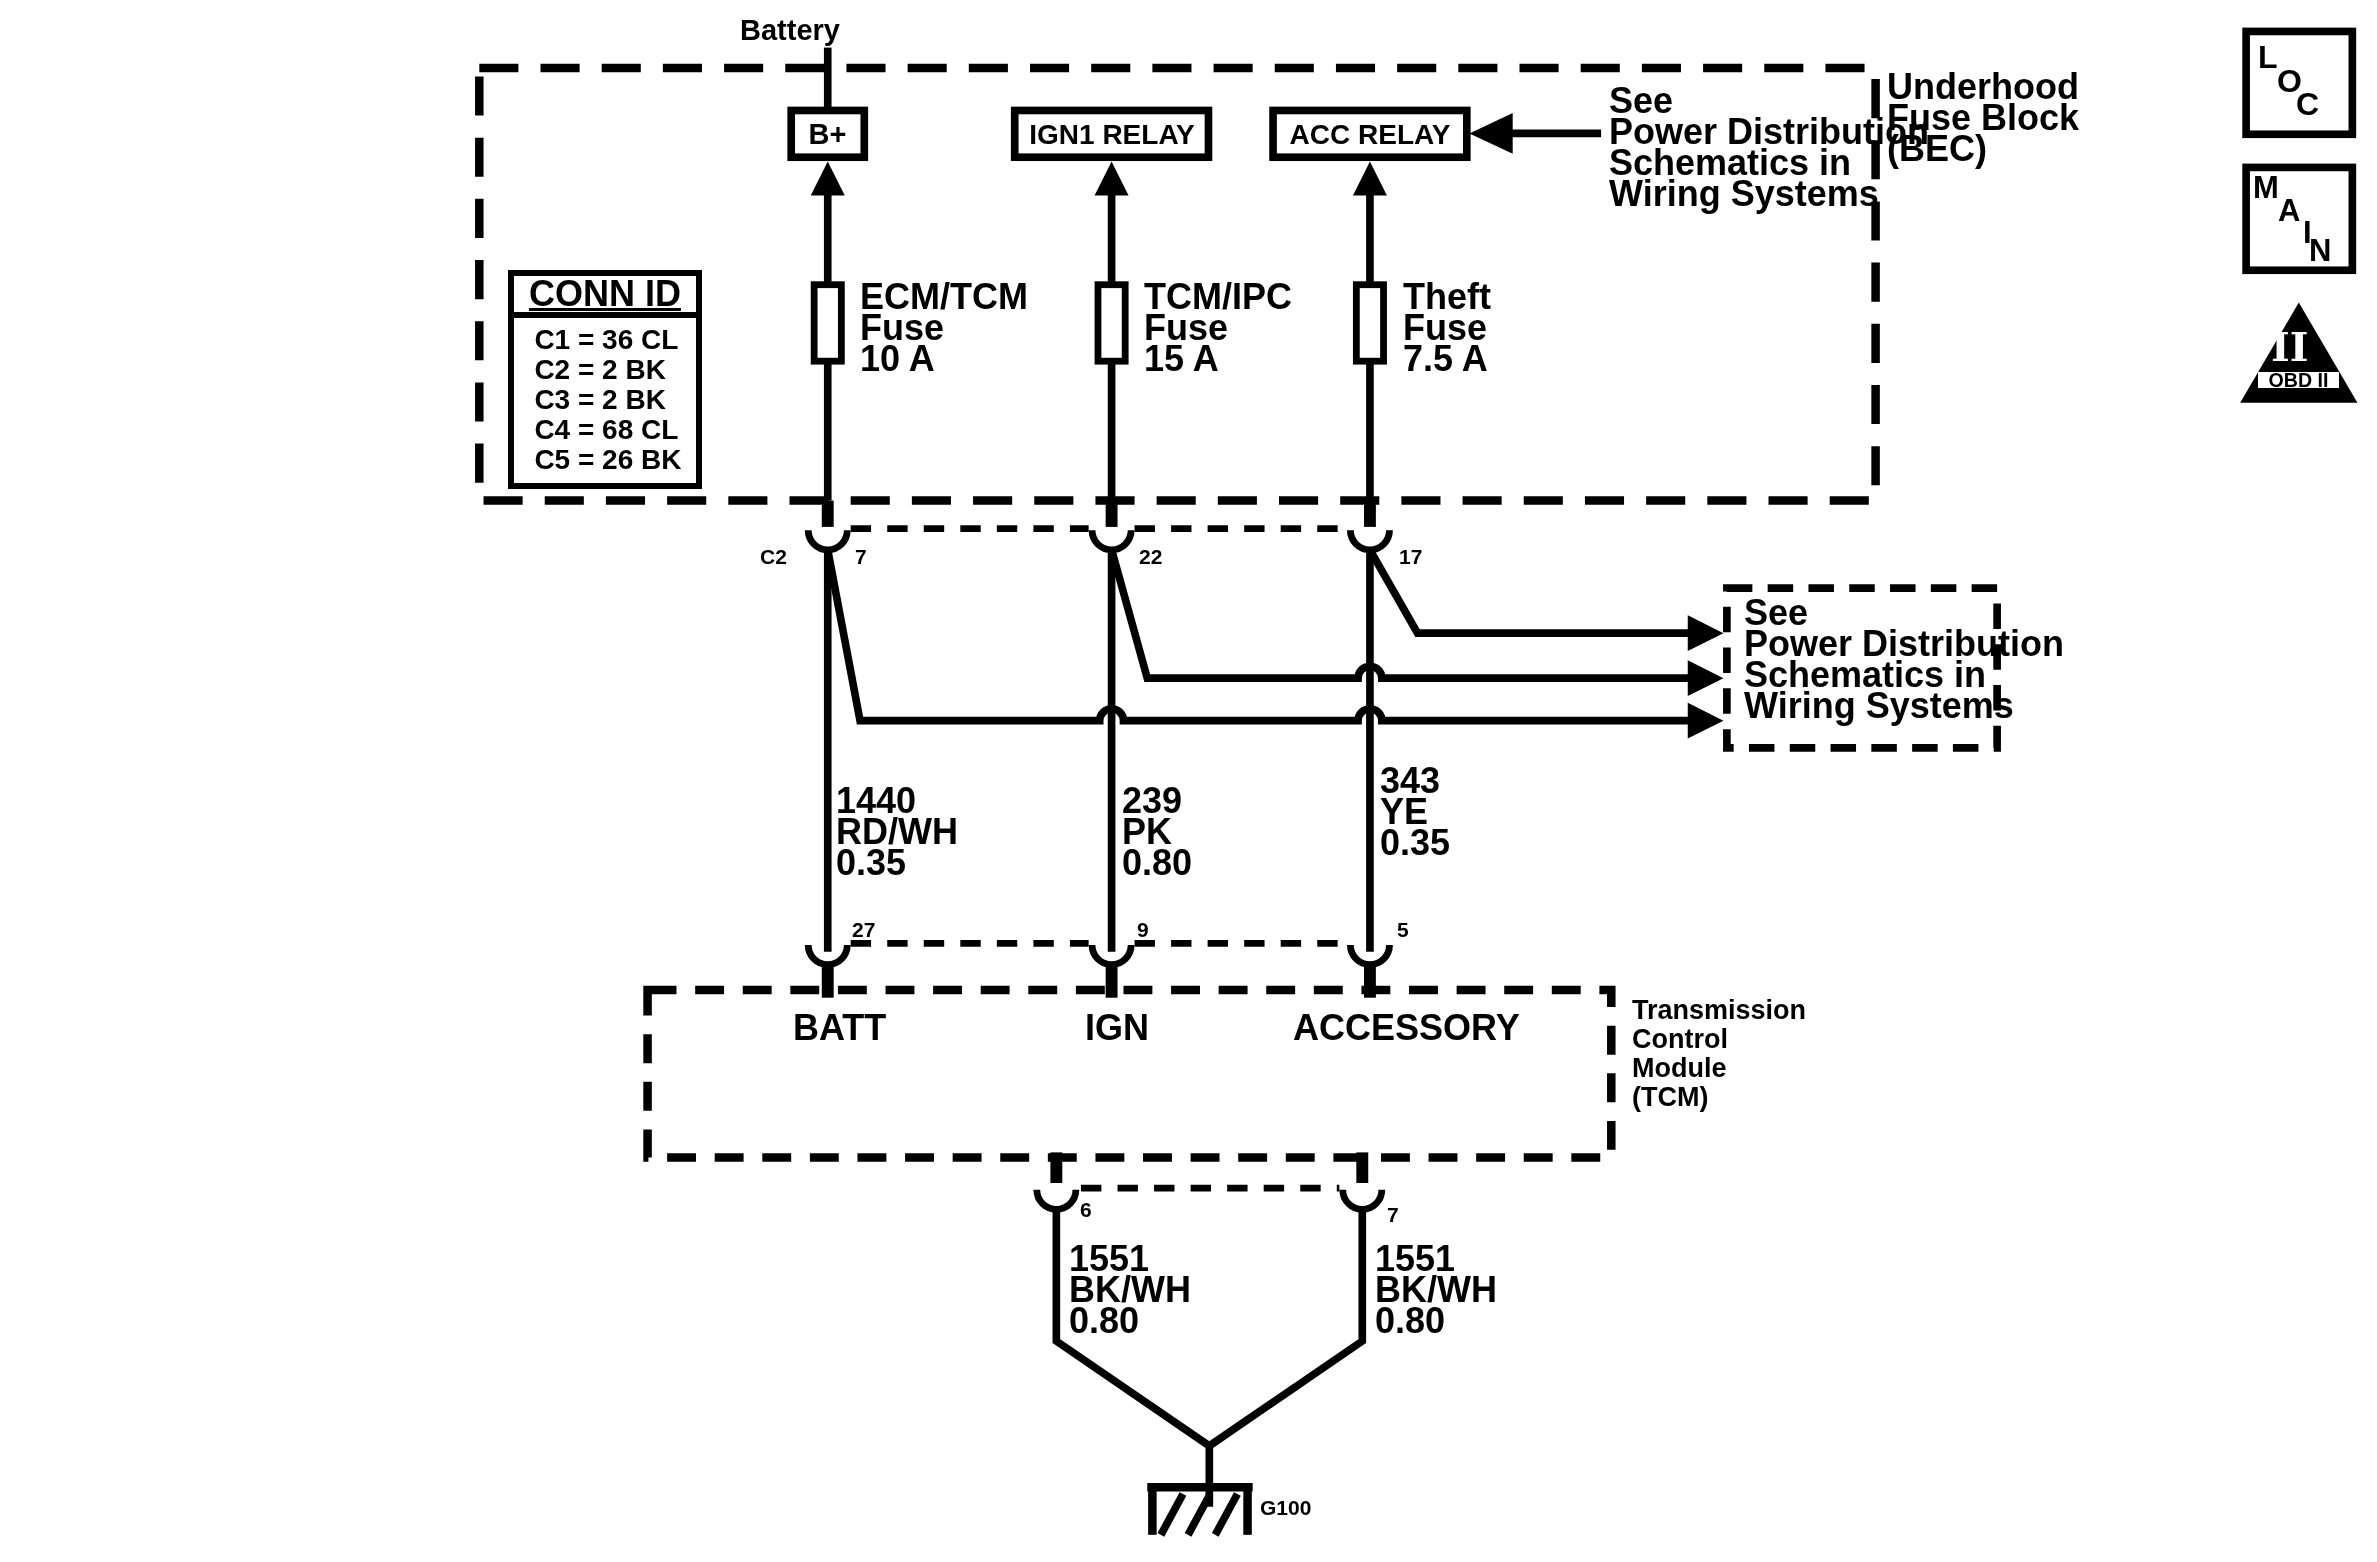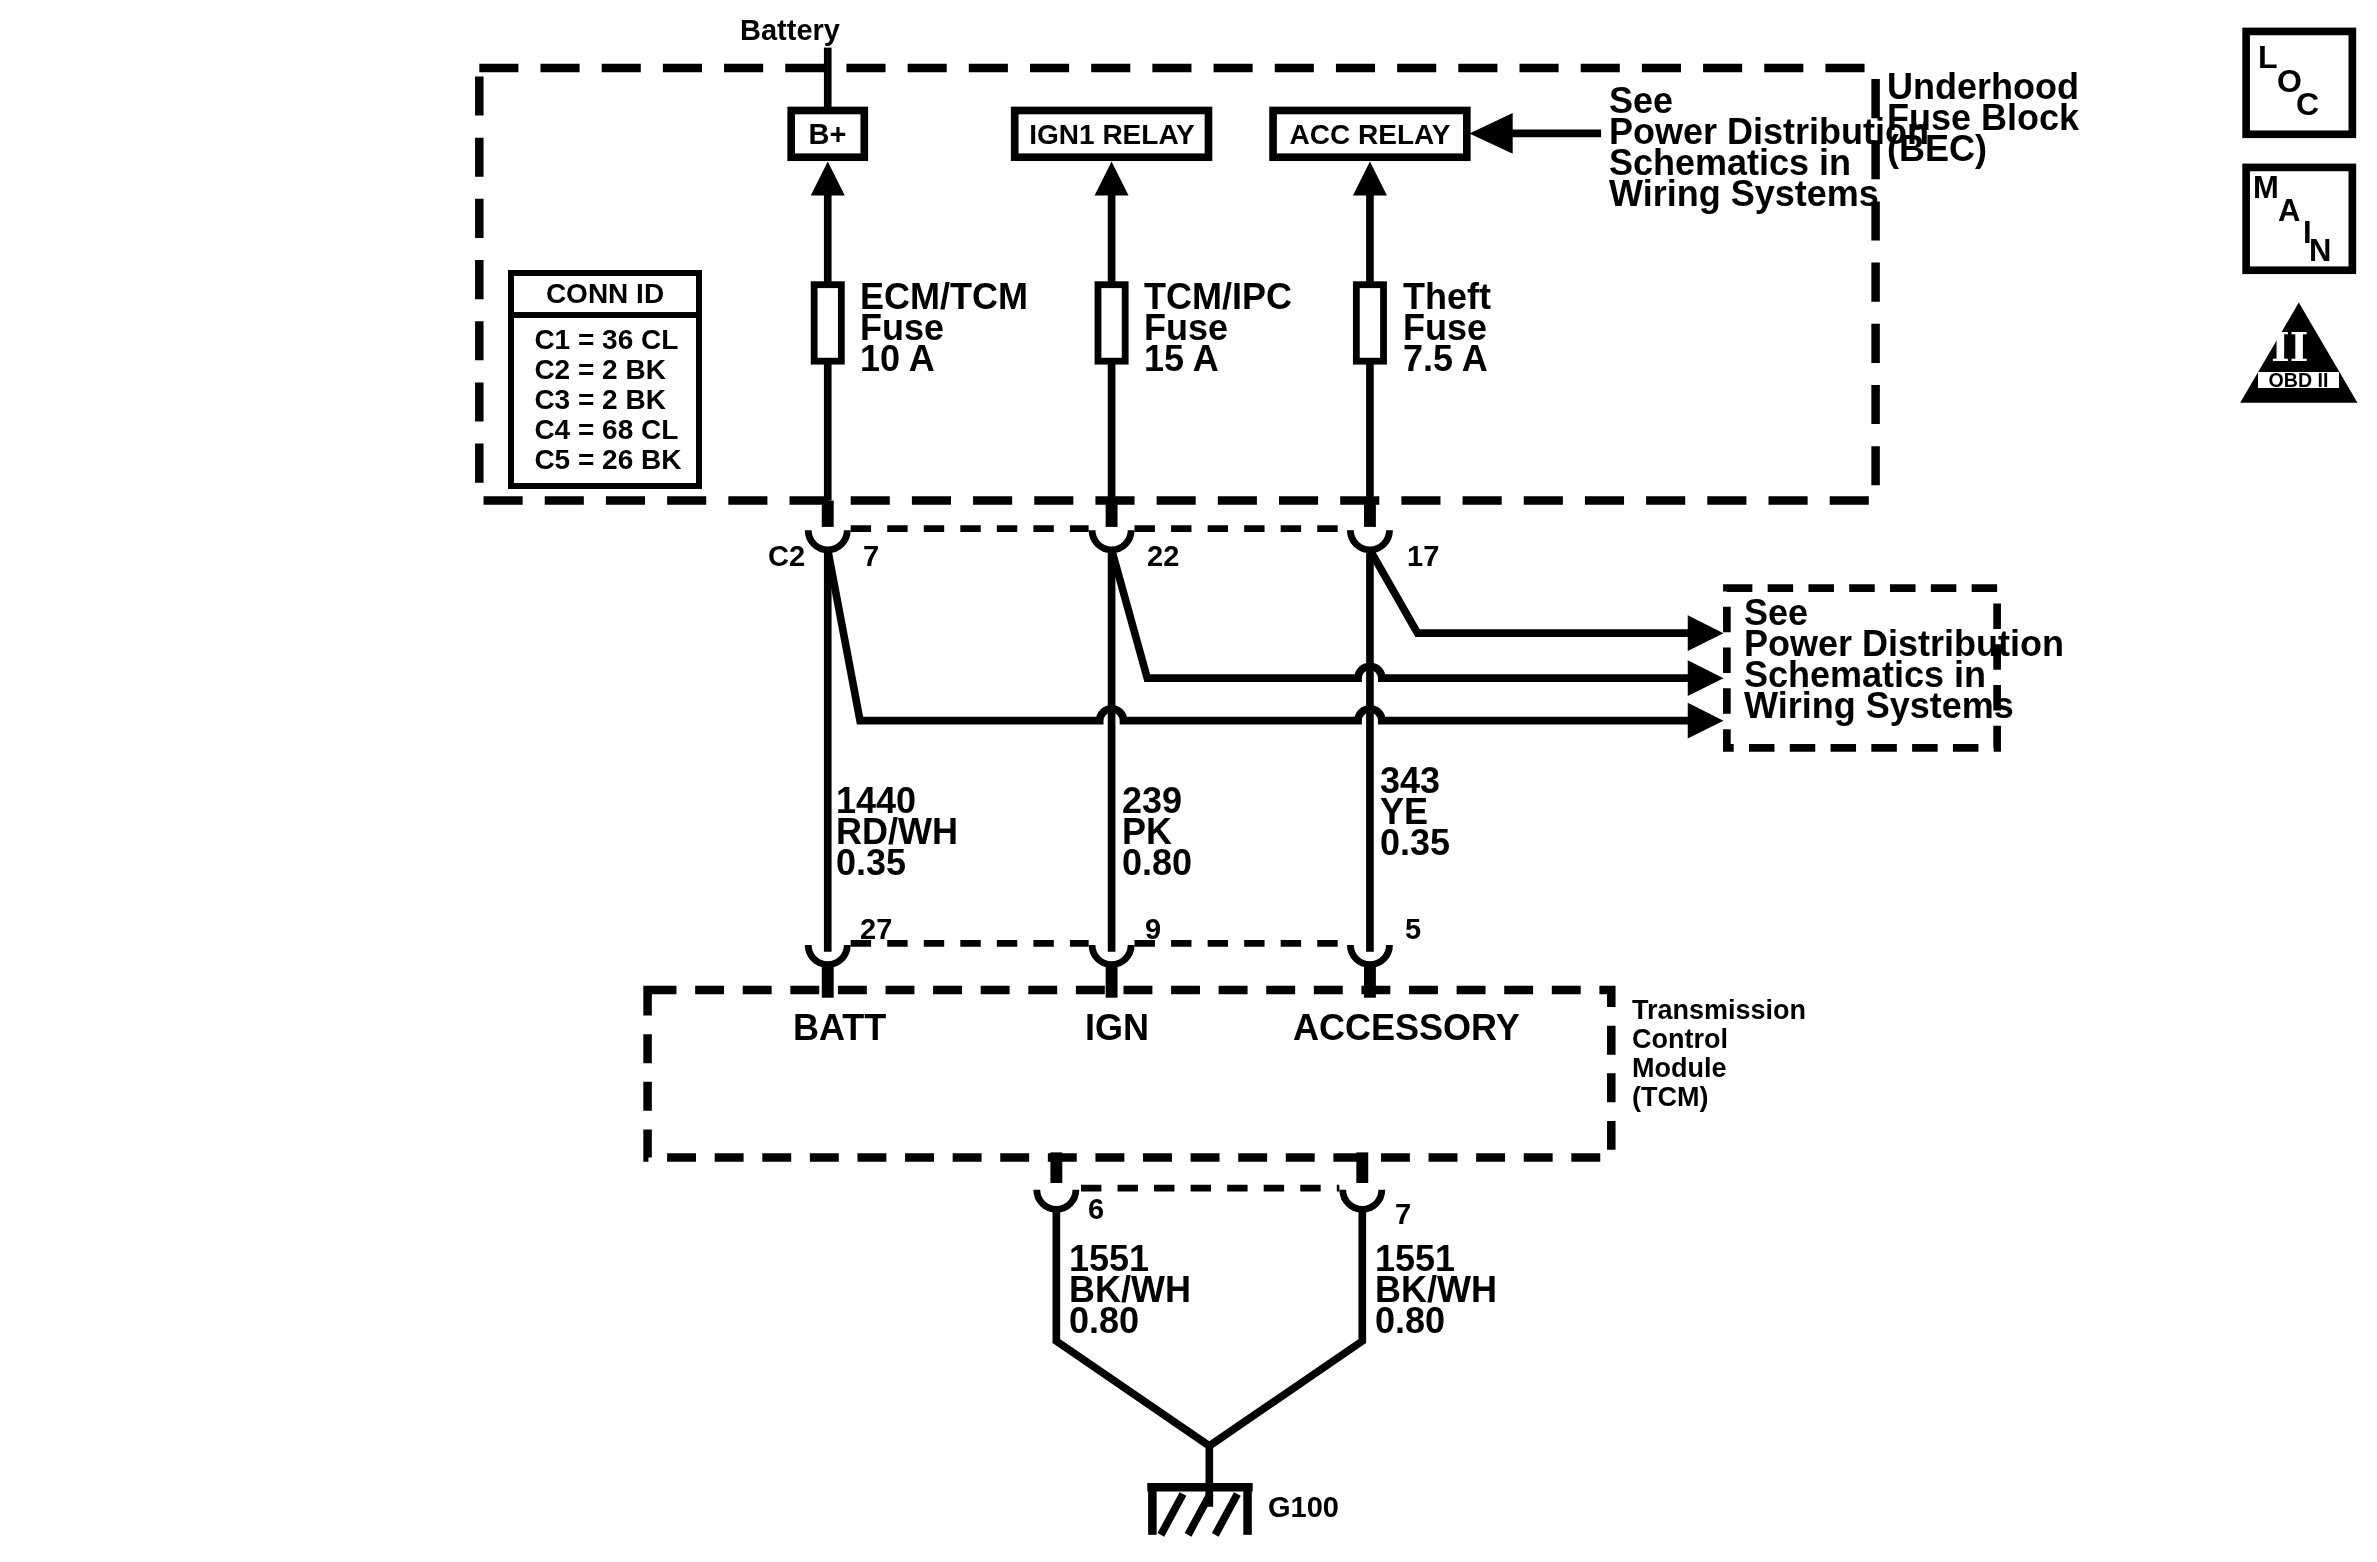--- a/index.html
+++ b/index.html
@@ -5,23 +5,23 @@
   :root { --ink:#000000; --paper:#ffffff; }
   html,body{margin:0;padding:0;background:var(--paper);}
   .canvas{
     position:relative;width:2377px;height:1562px;background:var(--paper);
     color:var(--ink);font-family:"Liberation Sans",sans-serif;font-weight:bold;
     overflow:hidden;
   }
   svg.wiring{position:absolute;left:0;top:0;}
   .lbl{position:absolute;white-space:pre-line;font-size:36px;line-height:31px;}
   .cell{position:absolute;display:flex;align-items:center;justify-content:center;}
-  .num{position:absolute;font-size:29px;line-height:29px;margin-left:8px;}
+  .num{position:absolute;font-size:21px;line-height:29px;}
   .connid{position:absolute;left:508px;top:270px;width:182px;border:6.8px solid var(--ink);}
-  .connid .hdr{height:36px;border-bottom:6px solid var(--ink);display:flex;align-items:center;justify-content:center;font-size:28px;}
+  .connid .hdr{height:36px;border-bottom:6px solid var(--ink);display:flex;align-items:center;justify-content:center;font-size:36px;text-decoration:underline;}
   .connid .rows{padding:6.8px 0 8.5px 20.4px;font-size:28px;line-height:30px;}
   .badge-letter{position:absolute;font-size:32px;line-height:32px;}
   .obd-roman{position:absolute;left:2271px;top:325px;width:54px;
     color:var(--paper);font-family:"DejaVu Serif",serif;font-weight:bold;font-size:40px;line-height:43px;}
   .obd-band{position:absolute;left:2258px;top:372px;width:81px;height:16px;background:var(--paper);
     display:flex;align-items:center;justify-content:center;font-size:19.6px;}
 </style>
 </head>
 <body>
 

